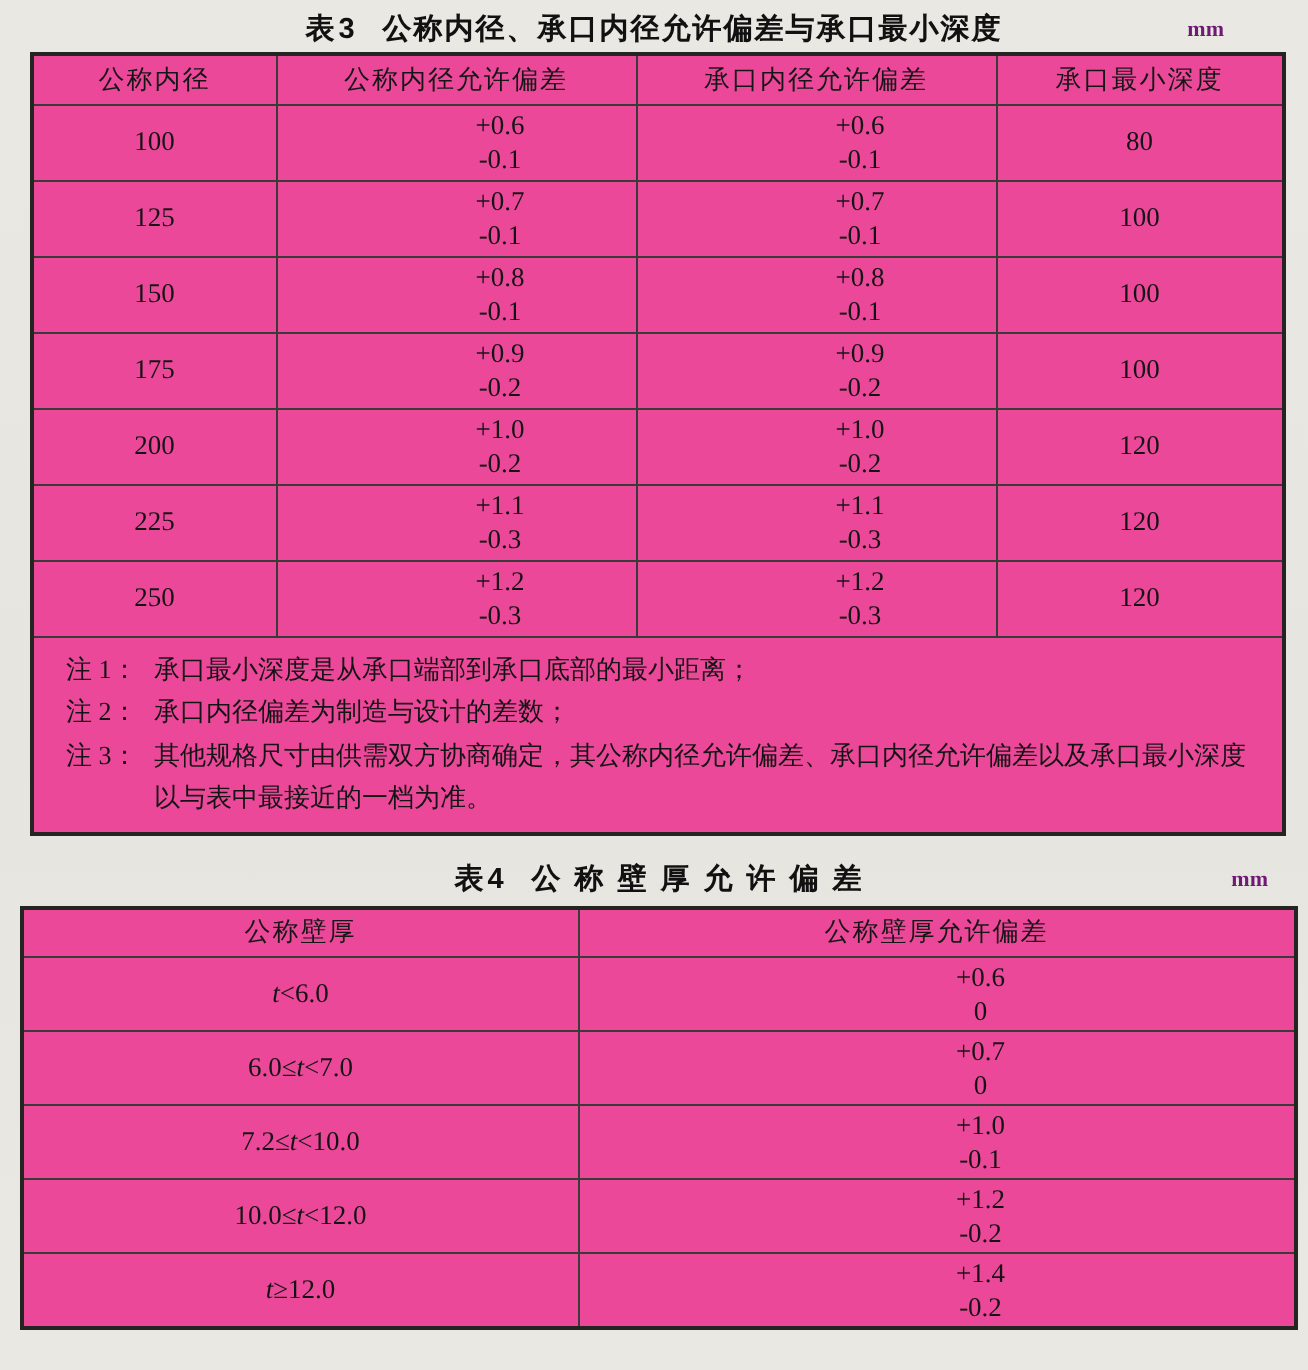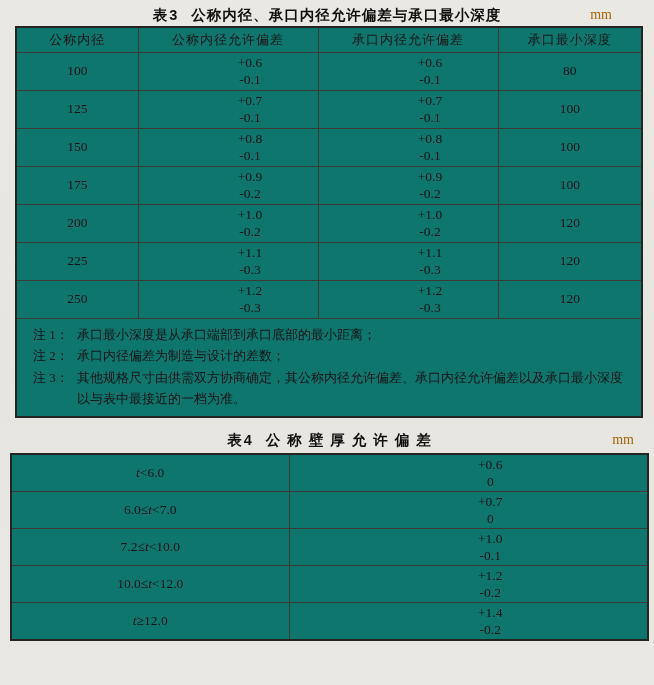--- a/index.html
+++ b/index.html
@@ -25,31 +25,32 @@
     font-weight: bold;
     font-size: 14.5px;
     letter-spacing: 1px;
     color: #111;
   }
   .tbl-title .prefix { margin-right: 12px; letter-spacing: 2px; }
   .title-row.t4 .tbl-title .main { letter-spacing: 7px; }
   .unit {
     position: absolute;
     top: 0;
-    font-size: 14px;
+    font-size: 11px;
     font-family: "Liberation Serif", serif;
-    color: #a16207;
+    color: #701a75;
+    font-weight: bold;
   }
   .title-row.t3 .unit { right: 42px; top: 4px; }
   .title-row.t4 .unit { right: 20px; }
 
   table {
     border-collapse: collapse;
     table-layout: fixed;
-    background: #0f766e;
+    background: #ec4899;
   }
   table.t3 { margin-left: 15px; width: 626px; }
   table.t4 { margin-left: 10px; width: 637px; }
   table, th, td { border: 1px solid #3a3a38; }
   table { border: 2px solid #242422; }
   th {
     font-weight: normal;
     font-size: 13px;
     height: 25px;
     padding: 2px;
@@ -205,20 +206,24 @@
   <span class="tbl-title"><span class="prefix">表4</span><span class="main">公称壁厚允许偏差</span></span>
   <span class="unit">mm</span>
 </div>
 
 <table class="t4">
   <colgroup>
       <col style="width:278px">
       <col style="width:359px">
     </colgroup>
   <tbody>
+      <tr>
+    <th>公称壁厚</th>
+    <th>公称壁厚允许偏差</th>
+  </tr>
   <tr>
     <td class="datacell thickness"><span></span><span class="tvar">t</span><span>&lt;6.0</span></td>
     <td class="datacell dev">
           <div>+0.6</div>
           <div>0</div>
         </td>
   </tr>
   <tr>
     <td class="datacell thickness"><span>6.0≤</span><span class="tvar">t</span><span>&lt;7.0</span></td>
     <td class="datacell dev">

